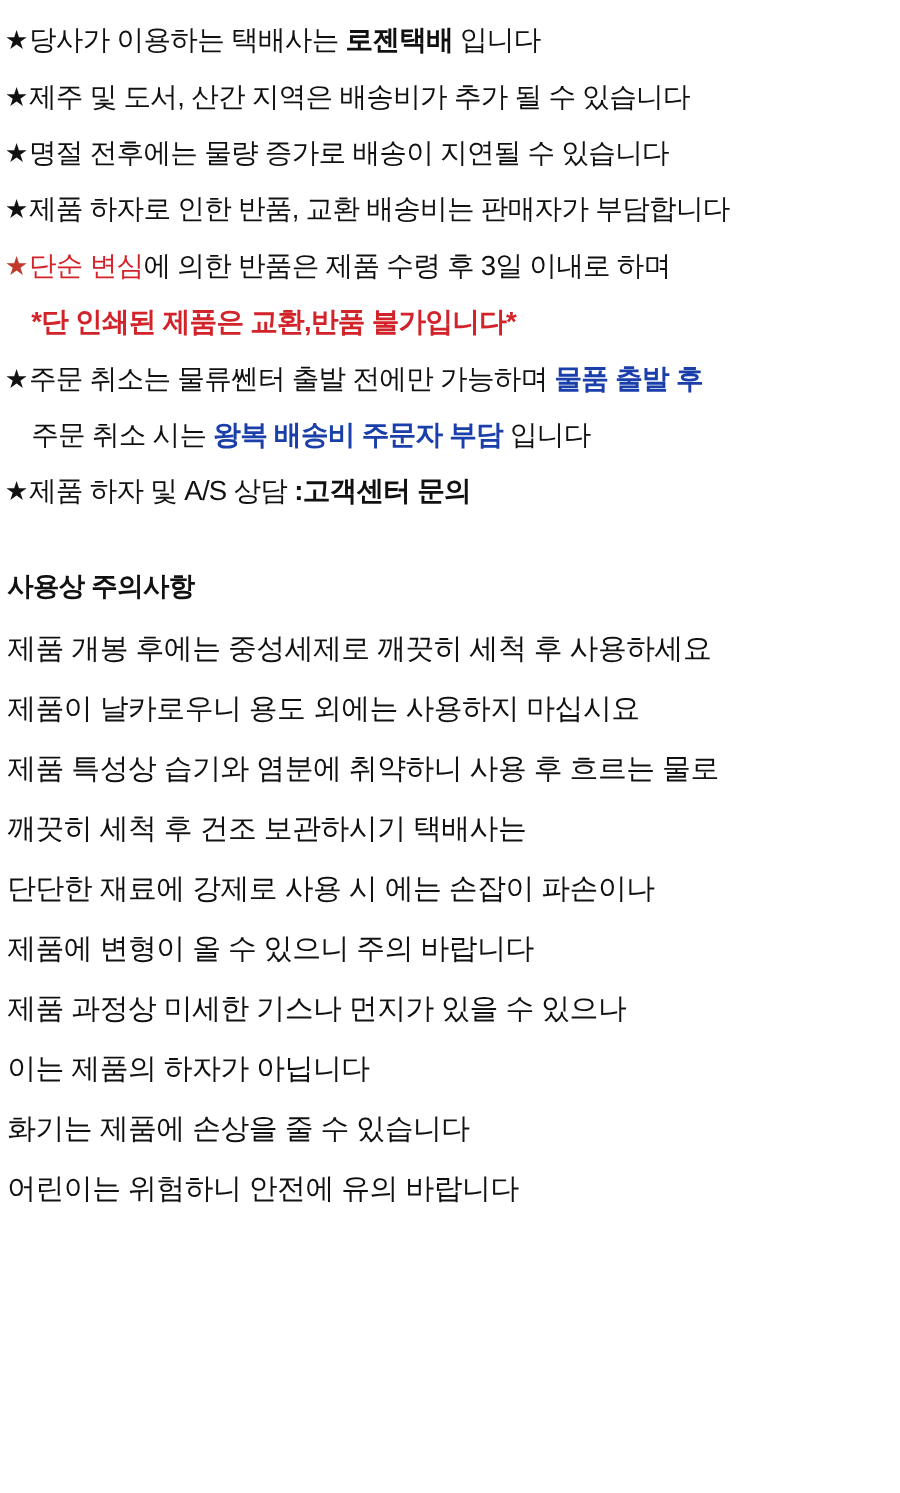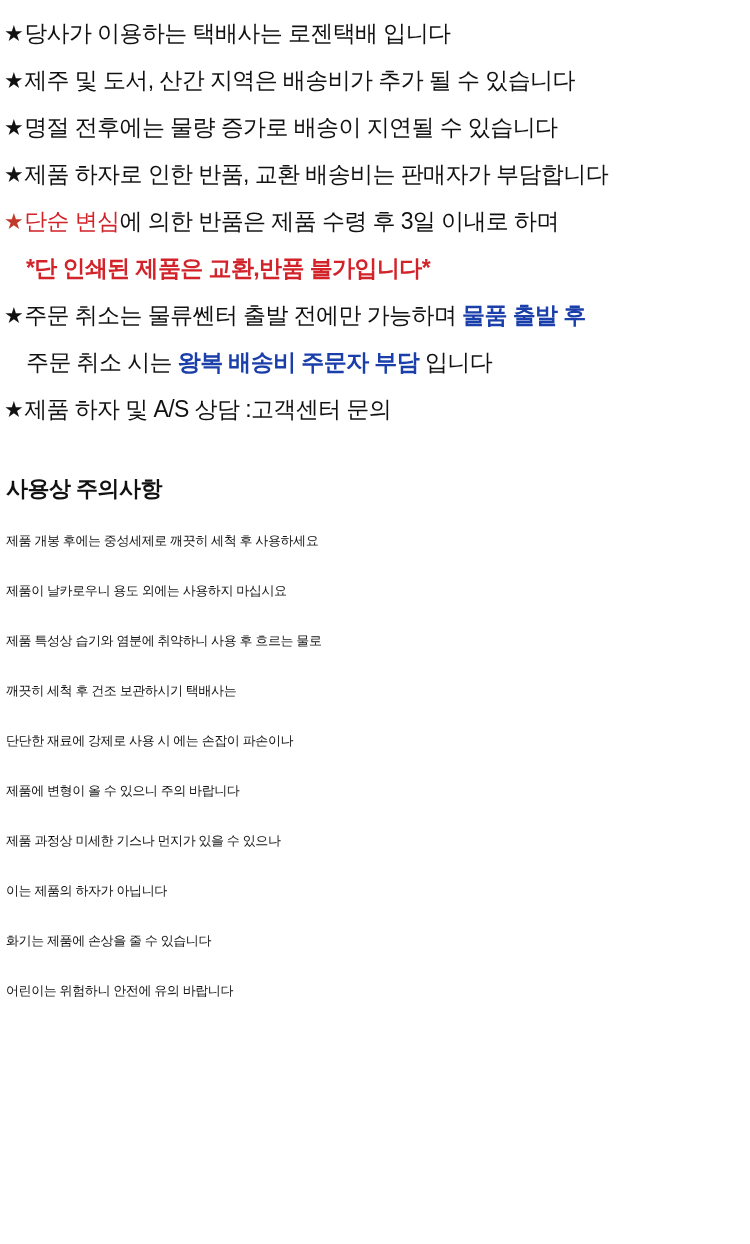--- a/index.html
+++ b/index.html
@@ -51,21 +51,21 @@
   }
   .star.red {
     color: #c0392b;
   }
   .indent {
     display: inline-block;
     width: 22px;
   }
 
   .b {
-    font-weight: 400;
+    font-weight: 700;
   }
   .red {
     color: #d2232a;
   }
   .strong-red {
     color: #d2232a;
     font-weight: 700;
   }
   .strong-blue {
     color: #1b3faa;
@@ -83,21 +83,21 @@
     letter-spacing: -0.5px;
     line-height: 1.3;
     margin: 0 0 12px 2px;
   }
   .caution-list {
     list-style: none;
     margin: 0;
     padding: 0;
   }
   .caution-list li {
-    font-size: 13px;
+    font-size: 24px;
     line-height: 50px;
     color: #111111;
     letter-spacing: -0.4px;
     white-space: nowrap;
     padding-left: 2px;
   }
 </style>
 </head>
 <body>
 

